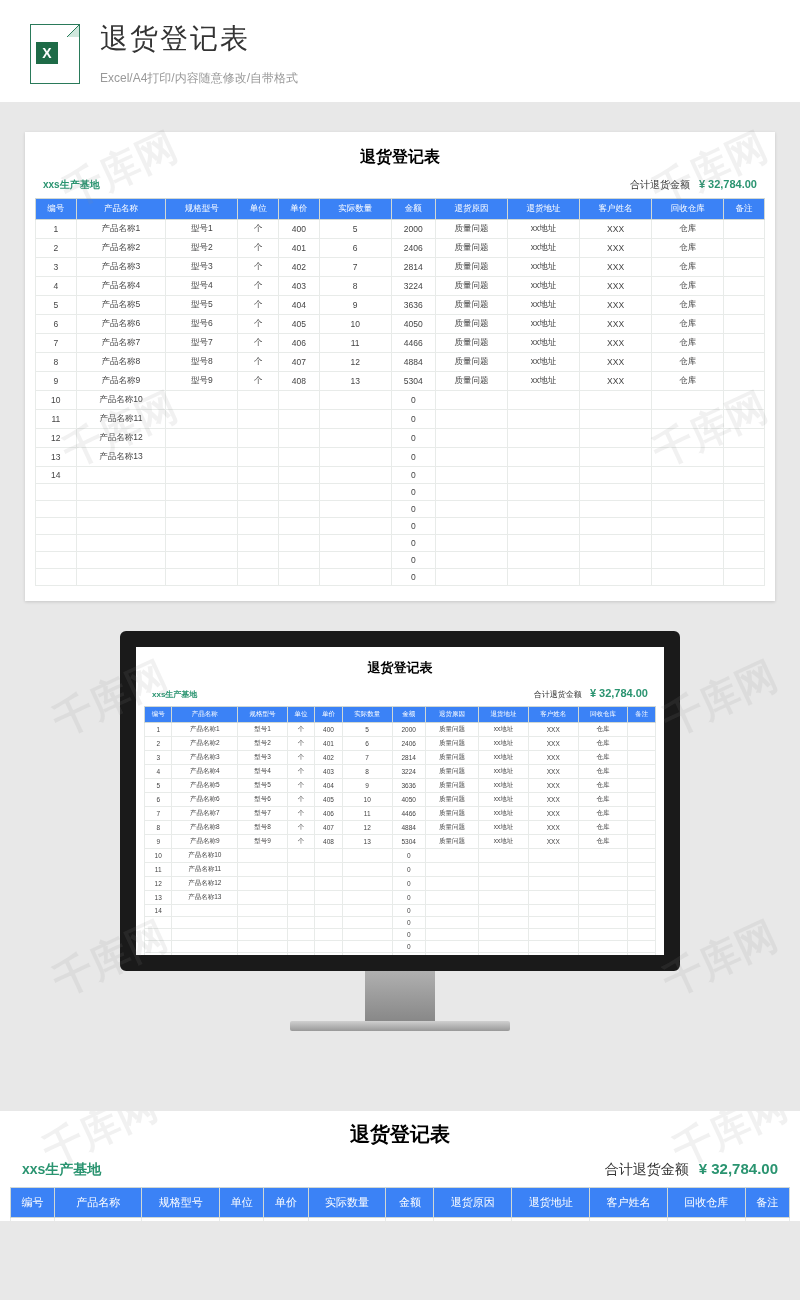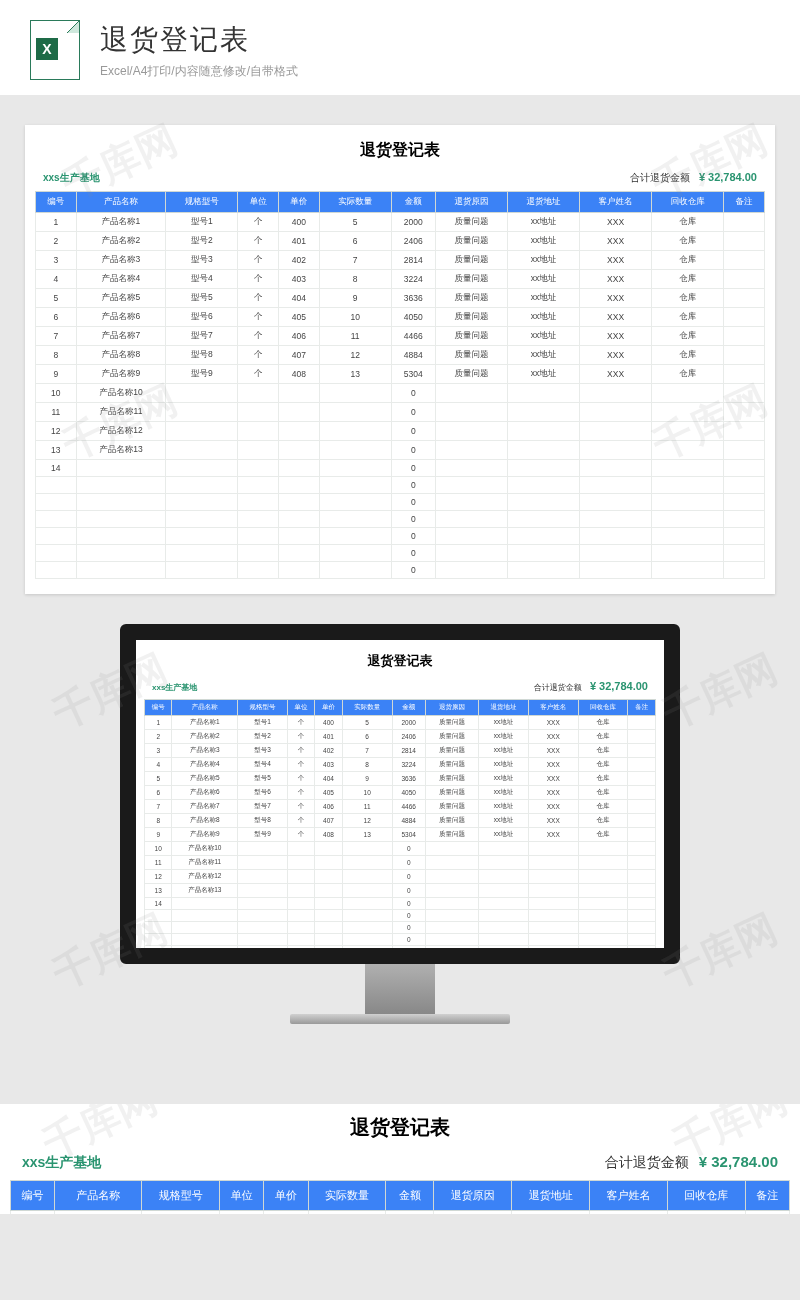--- a/index.html
+++ b/index.html
@@ -3,21 +3,21 @@
 <meta charset="utf-8">
 <style>
 *{box-sizing:border-box;margin:0;padding:0}
 body{background:#e8e8e8;font-family:"Microsoft YaHei",sans-serif;width:800px;overflow:hidden}
 .header{background:#fff;padding:20px 30px 15px;display:flex;align-items:center;gap:20px}
 .excel-icon{width:50px;height:60px;position:relative;flex-shrink:0}
 .excel-icon .page{width:50px;height:60px;border:1.5px solid #2a7a5a;background:#fff;position:relative}
 .excel-icon .fold{position:absolute;top:0;right:0;width:12px;height:12px;background:linear-gradient(135deg,transparent 48%,#2a7a5a 50%,#cfe8dd 52%)}
 .excel-icon .x{position:absolute;left:6px;top:18px;width:22px;height:22px;background:#1e6b47;color:#fff;font-weight:bold;font-size:14px;display:flex;align-items:center;justify-content:center}
 .title-block h1{font-size:28px;font-weight:400;color:#333;letter-spacing:2px}
-.title-block .sub{font-size:12px;color:#999;margin-top:4px}
+.title-block .sub{font-size:12px;color:#999;margin-top:12px}
 .watermark{position:absolute;color:rgba(140,140,140,0.12);font-size:40px;font-weight:bold;transform:rotate(-25deg);pointer-events:none;z-index:10;white-space:nowrap}
 .preview-area{position:relative;padding:30px 25px 10px;background:#e8e8e8}
 .sheet{background:#fff;padding:15px 10px;position:relative;box-shadow:0 1px 3px rgba(0,0,0,0.15)}
 .sheet-title{text-align:center;font-size:16px;font-weight:bold;margin-bottom:10px}
 .sheet-meta{display:flex;justify-content:space-between;align-items:flex-end;padding:0 8px 6px;font-size:10px}
 .company{color:#2a9470;font-weight:bold}
 .total-label{color:#333;font-weight:normal}
 .total-amt{color:#2a9470;font-weight:bold;font-size:11px;margin-left:6px}
 table{width:100%;border-collapse:collapse;font-size:8.5px}
 th{background:#3b82f6;color:#fff;padding:4px 2px;font-weight:normal;border:1px solid #d0d8d4}

